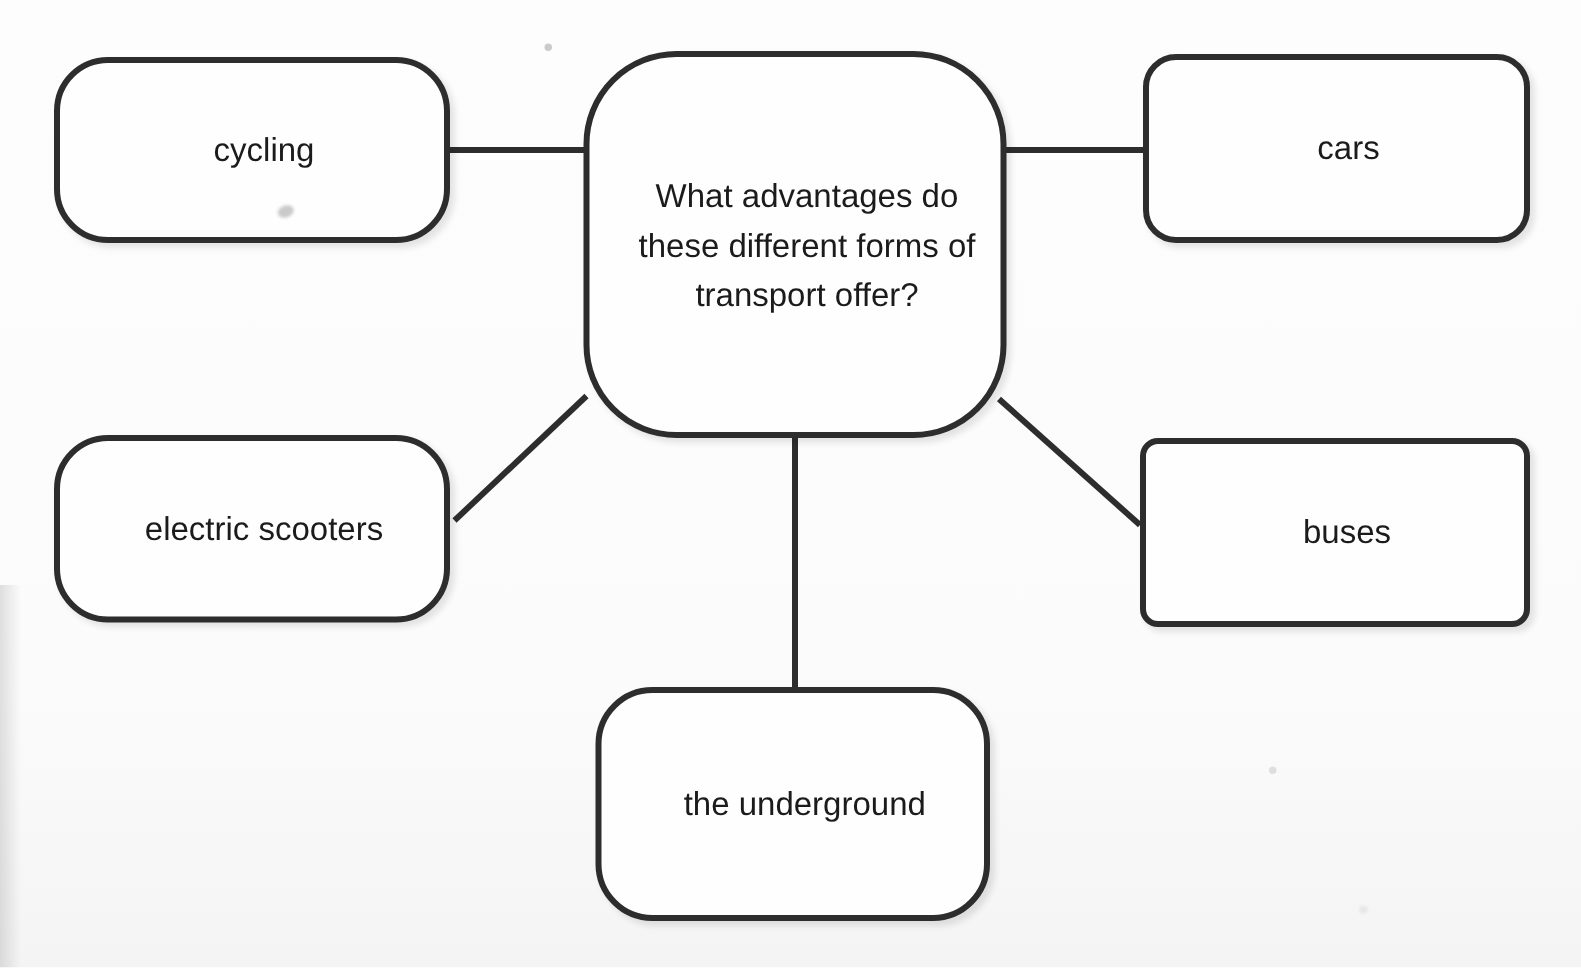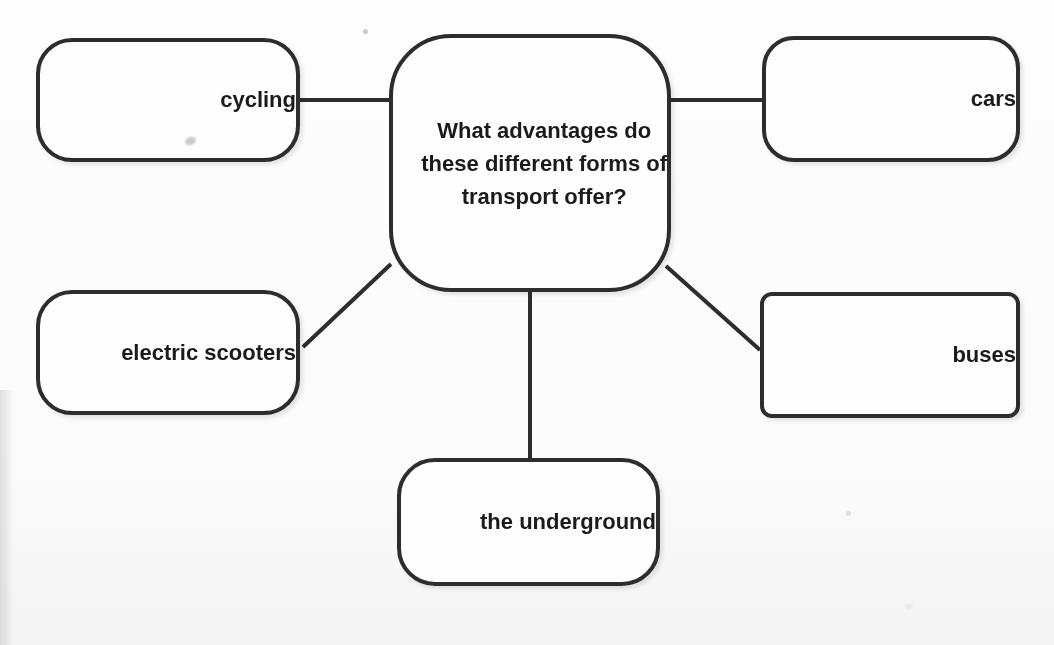--- a/index.html
+++ b/index.html
@@ -21,36 +21,36 @@
     background: linear-gradient(90deg, rgba(120,120,120,0.22), rgba(120,120,120,0));
     pointer-events: none;
   }
   .connectors {
     position: absolute; inset: 0;
     width: 100%; height: 100%;
     color: var(--line, #2d2d2d);
   }
   .node {
     position: absolute;
-    display: flex; align-items: center; justify-content: flex-end;
+    display: flex; align-items: center; justify-content: center;
     text-align: center;
     background: var(--box-bg, #fefefe);
     border: 4px solid var(--line, #2d2d2d);
     box-shadow: 3px 3px 4px rgba(0,0,0,0.10);
-    font-weight: bold;
+    font-weight: normal;
     font-size: 22px;
     color: var(--text, #1b1b1b);
     padding-left: 16px;
   }
   .node-cycling        { left: 36px;  top: 38px;  width: 264px; height: 124px; border-radius: 36px; }
-  .node-cars           { left: 762px; top: 36px;  width: 258px; height: 126px; border-radius: 32px; }
+  .node-cars           { left: 762px; top: 36px;  width: 258px; height: 126px; border-radius: 22px; }
   .node-center         { left: 389px; top: 34px;  width: 282px; height: 258px; border-radius: 62px; }
   .node-scooters       { left: 36px;  top: 290px; width: 264px; height: 125px; border-radius: 36px; }
   .node-buses          { left: 760px; top: 292px; width: 260px; height: 126px; border-radius: 12px; }
-  .node-underground    { left: 397px; top: 458px; width: 263px; height: 128px; border-radius: 38px; }
+  .node-underground    { left: 397px; top: 458px; width: 263px; height: 156px; border-radius: 38px; }
   .center-text { line-height: 33px; }
   
   .smudge {
     position: absolute; border-radius: 50%;
     pointer-events: none;
   }
   .smudge-1 { left: 185px; top: 137px; width: 11px; height: 8px;
               background: #9f9f9f; opacity: 0.55; filter: blur(1px); transform: rotate(-20deg); }
   .smudge-2 { left: 363px; top: 29px; width: 5px; height: 5px;
               background: #9a9a9a; opacity: 0.5; filter: blur(0.5px); }

